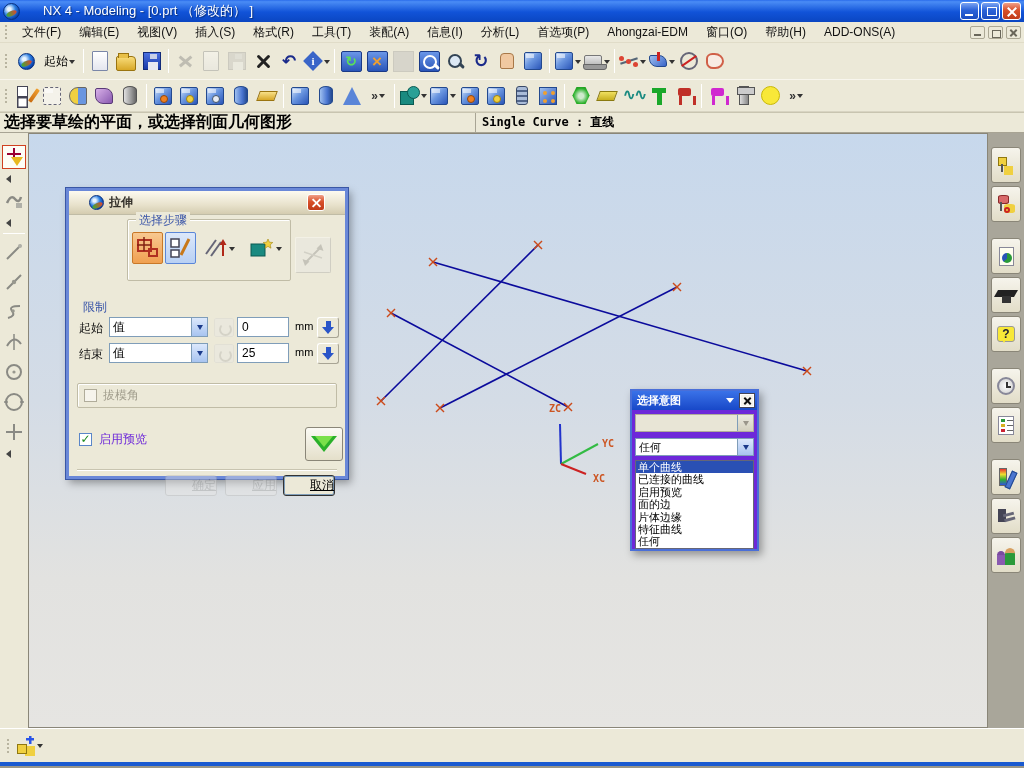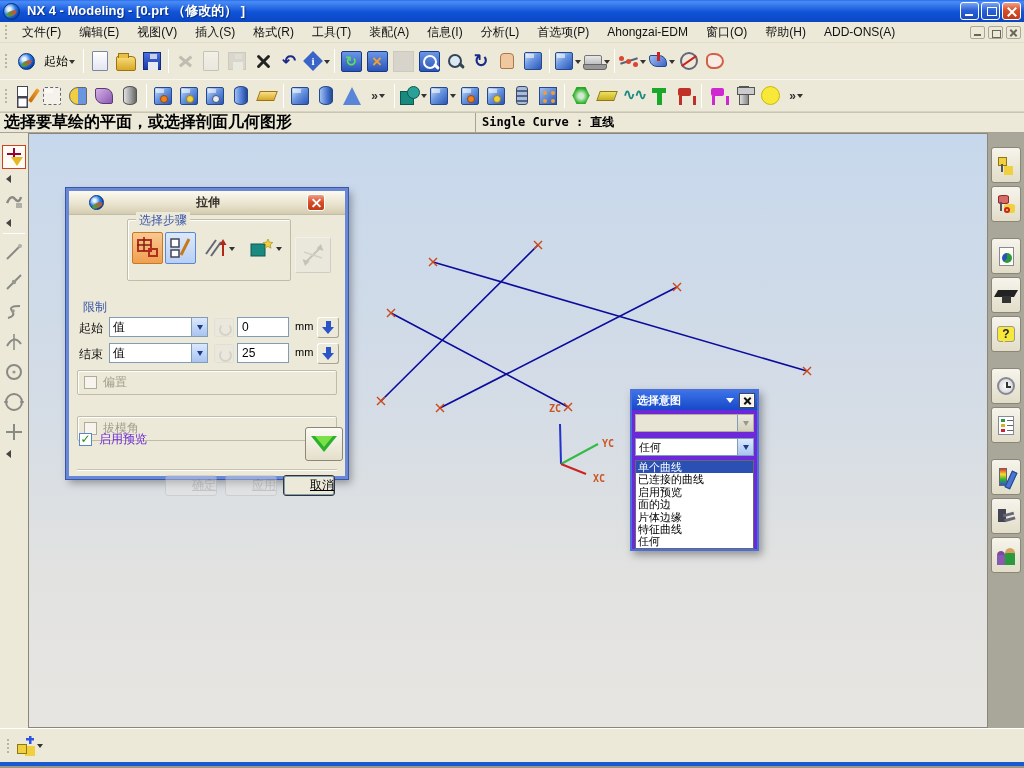--- a/index.html
+++ b/index.html
@@ -3,21 +3,21 @@
 <meta charset="utf-8">
 <style>
   * { margin:0; padding:0; box-sizing:border-box; }
   html,body { width:1024px; height:768px; overflow:hidden;
     font-family:"Liberation Sans","DejaVu Sans",sans-serif; font-size:12px; }
   .app { position:relative; width:1024px; height:768px; background:#ece9d8; }
 
   
   .titlebar { height:22px; background:linear-gradient(#2a6ceb,#4a8cf5 8%,#1153d8 55%,#0a46c2);
     display:flex; align-items:center; padding:0 3px; color:#fff; }
-  .tb-title { font-weight:bold; font-size:13px; margin-left:7px; flex:1;
+  .tb-title { font-weight:normal; font-size:13px; margin-left:23px; flex:1;
     text-shadow:1px 1px 1px #09307c; white-space:nowrap; }
   .winbtn { width:19px; height:18px; margin-left:2px; border-radius:3px; position:relative;
     border:1px solid #fff; background:linear-gradient(#7aa3f2,#2a62d8 45%,#1a4cc0); }
   .winbtn.close { background:linear-gradient(#f0a088,#d8502a 45%,#c03a18); }
   .winbtn::before,.winbtn::after { content:""; position:absolute; background:#fff; }
   .winbtn.min::before { left:4px; bottom:3px; width:8px; height:2px; }
   .winbtn.restore::before { left:5px; top:4px; width:8px; height:7px; background:none; border:1.5px solid #fff; }
   .winbtn.close::before { left:3px; top:7.5px; width:12px; height:2px; transform:rotate(45deg); }
   .winbtn.close::after  { left:3px; top:7.5px; width:12px; height:2px; transform:rotate(-45deg); }
   .nxlogo { width:17px; height:17px; border-radius:50%;
@@ -172,21 +172,21 @@
   .chk-tool::after { content:""; position:absolute; left:6px; top:6px; width:11px; height:3px; background:#667; transform:rotate(-15deg); box-shadow:0 5px 0 #667; }
   .roles { width:20px; height:18px; position:relative; }
   .roles::before { content:""; position:absolute; left:1px; top:5px; width:8px; height:5px; border-radius:50% 50% 0 0; background:#8a5ab0; box-shadow:0 5px 0 #8a5ab0; border-top:4px solid #7a4aa0; }
   .roles::after { content:""; position:absolute; right:1px; top:2px; width:10px; height:6px; border-radius:50% 50% 0 0; background:#2a9a3a; box-shadow:0 6px 0 #2a9a3a; border-top:5px solid #d8a060; }
 
   
   .dialog { position:absolute; box-shadow:3px 4px 8px rgba(0,0,0,.35); }
   .dlg-extrude { left:66px; top:55px; width:282px; height:291px; background:#ece9d8;
     border:3px solid #6a88d8; outline:1px solid #3a57a5; }
   .dtitle { height:24px; background:linear-gradient(#fdfaf0,#e8e2cc 60%,#d4ccb0); display:flex; align-items:center;
-    padding:0 20px; border-bottom:1px solid #c0bca6;text-align:center; }
+    padding:0 20px; border-bottom:1px solid #c0bca6; }
   .dtitle .nxlogo { width:15px; height:15px; }
   .dtitle-text { flex:1; margin-left:5px; font-weight:bold; color:#33302a; }
   .dclose { width:18px; height:17px; border-radius:3px; border:1px solid #fff;
     background:linear-gradient(#f0a088,#d8502a 45%,#c03a18); position:relative; }
   .dclose::before,.dclose::after { content:""; position:absolute; left:3px; top:7px; width:11px; height:2px; background:#fff; }
   .dclose::before { transform:rotate(45deg);} .dclose::after { transform:rotate(-45deg);}
   .dbody { position:relative; height:275px; }
 
   .steps-box { position:absolute; left:58px; top:4px; width:164px; height:62px;
     border:1px solid #c0bca6; border-radius:2px; box-shadow:inset 1px 1px 0 #fff; }
@@ -710,25 +710,21 @@
           <div class="combo">
             <span class="ctext">值</span>
             <span class="chev"></span>
           </div>
           <div class="cyclebtn dis"></div>
           <div class="numinput">25</div>
           <span class="unit">mm</span>
           <div class="bluearrowbtn"></div>
         </div>
 
-        <div class="groupbox" style="top:155px">
-          <div class="cb"></div>
-          <span class="gtext">偏置</span>
-        </div>
-        <div class="groupbox" style="top:201px">
+        <div class="groupbox" style="top:168px">
           <div class="cb"></div>
           <span class="gtext">拔模角</span>
         </div>
 
         <div class="previewrow" style="top:216px">
           <div class="cb on">✓</div>
           <span style="color:#6d28d9">启用预览</span>
         </div>
         <div class="greenbtn" style="top:212px"></div>
 

